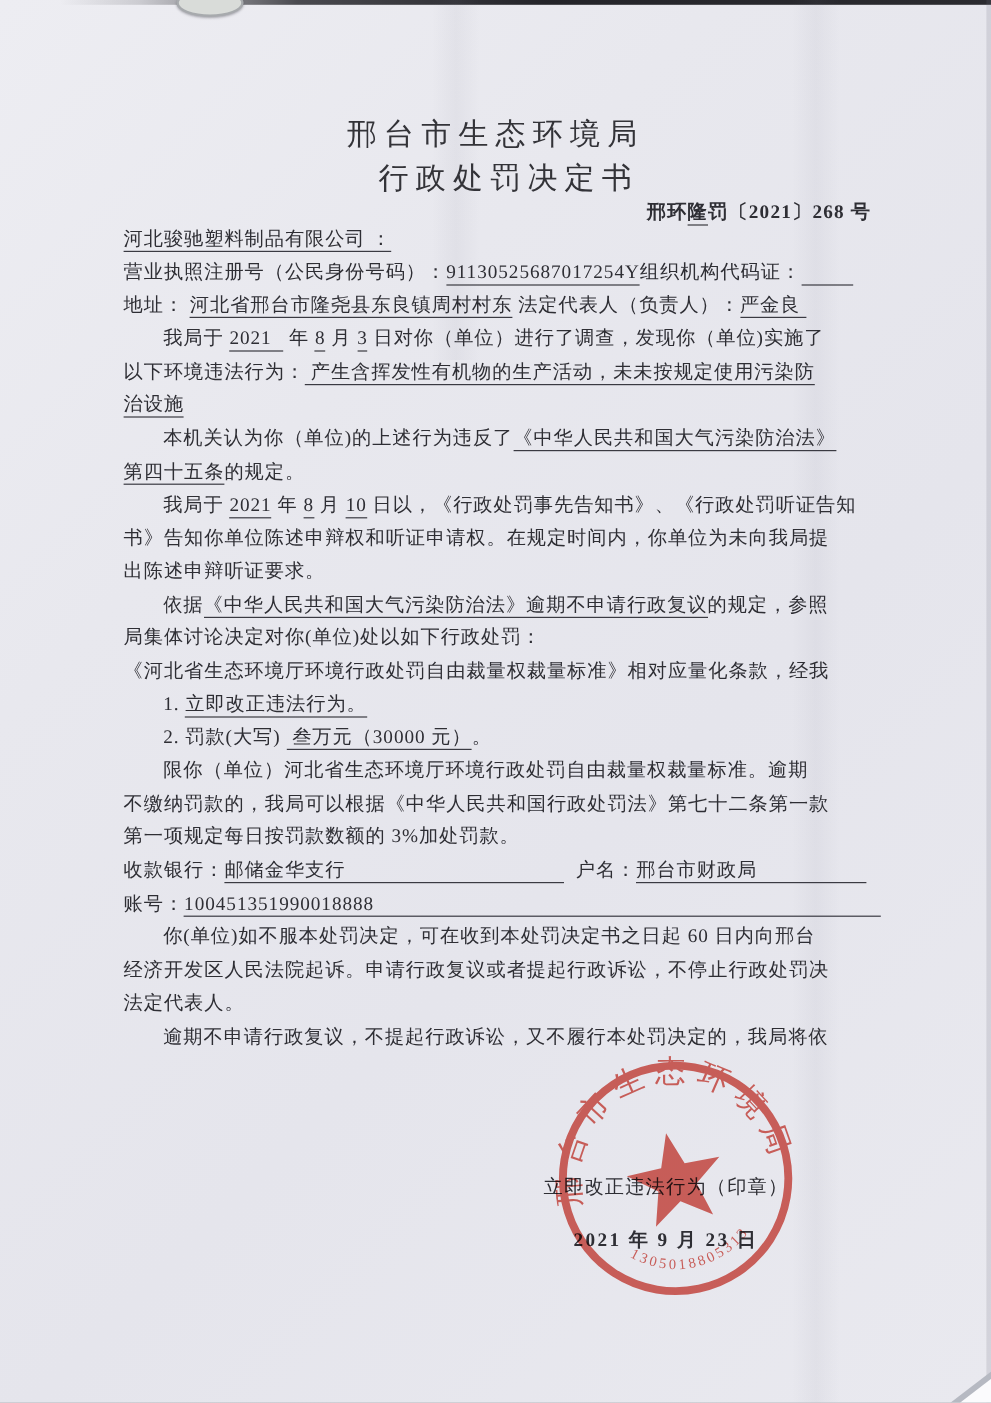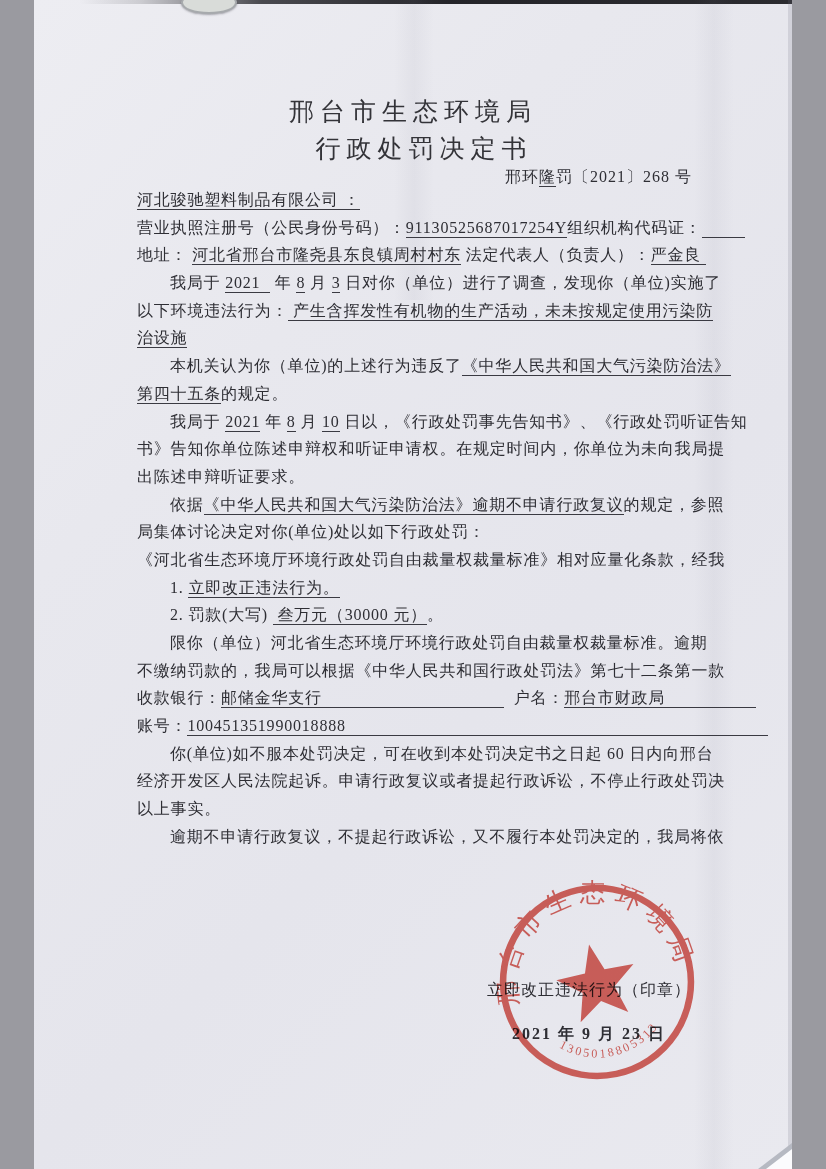--- a/index.html
+++ b/index.html
@@ -1,39 +1,39 @@
 <!DOCTYPE html>
 <html><head>
 <meta charset="utf-8">
 <style>
   html,body{margin:0;padding:0;}
   body{background:#9a9aa0;font-family:"Liberation Serif","DejaVu Serif",serif;}
   .page{
-    position:relative;width:758px;height:1169px;margin:0 auto;
+    position:relative;width:826px;height:1169px;margin:0 auto;
     background:linear-gradient(135deg,#ededf2 0%,#e8e8ee 30%,#e5e5ec 60%,#e9e9ef 100%);
     overflow:hidden;color:#2e2e34;
   }
   
   .top-edge{position:absolute;top:0;left:0;width:100%;height:4px;
     background:linear-gradient(to right,rgba(20,20,25,0) 6%,rgba(20,20,25,.15) 14%,rgba(20,20,25,.75) 30%,rgba(15,15,20,.9) 55%,rgba(10,10,14,.85) 100%);}
   .staple{position:absolute;left:147px;top:-9px;width:52px;height:19px;border-radius:50%;
     background:#d9dcd9;border:2px solid #a7aaad;box-shadow:0 1px 2px rgba(60,60,70,.4);}
   .crease{position:absolute;top:0;height:300px;width:40px;pointer-events:none;
     background:linear-gradient(to right,rgba(120,120,140,0),rgba(120,120,140,.07),rgba(120,120,140,0));}
   .right-shade{position:absolute;right:0;top:0;bottom:0;width:4px;background:rgba(110,110,130,.18);}
   .curl-shadow{position:absolute;right:0;bottom:0;width:0;height:0;
     border-bottom:26px solid #b6b9c2;border-left:34px solid transparent;}
   .curl{position:absolute;right:0;bottom:0;width:0;height:0;
     border-bottom:20px solid #fbfbfd;border-left:26px solid transparent;}
   
   .title{position:absolute;left:0;width:100%;text-align:center;
     font-size:25px;letter-spacing:6px;font-weight:500;color:#333338;}
   .title1{top:95px;}
   .title2{top:132px;margin-left:11px;}
-  .doc-number{position:absolute;top:167px;right:100px;font-size:16px;letter-spacing:1px;white-space:pre;}
+  .doc-number{position:absolute;top:167px;right:100px;font-size:16px;letter-spacing:1px;white-space:pre;font-weight:bold;}
   
   .body-text{position:absolute;left:103px;top:186px;width:628px;font-size:16px;
     letter-spacing:0.8px;}
   .line{height:27.7px;line-height:27.7px;white-space:pre;overflow:visible;}
   .line.indent{padding-left:33px;}
   .u{border-bottom:1px solid #3a3a42;padding-bottom:1px;}
   
   .footer{position:absolute;left:420px;top:976px;width:270px;text-align:center;font-size:16px;letter-spacing:1px;}
   .footer .issuer{height:27px;line-height:27px;}
   .footer .date{height:27px;line-height:27px;margin-top:17px;letter-spacing:2px;font-weight:bold;}
@@ -69,25 +69,26 @@
       <div class="line indent"><span>我局于 </span><span class="u">2021</span><span> 年 </span><span class="u">8</span><span> 月 </span><span class="u">10</span><span> 日以，《行政处罚事先告知书》、《行政处罚听证告知</span></div>
       <div class="line"><span>书》告知你单位陈述申辩权和听证申请权。在规定时间内，你单位为未向我局提</span></div>
       <div class="line"><span>出陈述申辩听证要求。</span></div>
       <div class="line indent"><span>依据</span><span class="u">《中华人民共和国大气污染防治法》逾期不申请行政复议</span><span>的规定，参照</span></div>
       <div class="line"><span>局集体讨论决定对你(单位)处以如下行政处罚：</span></div>
       <div class="line"><span>《河北省生态环境厅环境行政处罚自由裁量权裁量标准》相对应量化条款，经我</span></div>
       <div class="line indent"><span>1. </span><span class="u">立即改正违法行为。</span></div>
       <div class="line indent"><span>2. 罚款(大写) </span><span class="u"> 叁万元（30000 元）</span><span>。</span></div>
       <div class="line indent"><span>限你（单位）河北省生态环境厅环境行政处罚自由裁量权裁量标准。逾期</span></div>
       <div class="line"><span>不缴纳罚款的，我局可以根据《中华人民共和国行政处罚法》第七十二条第一款</span></div>
+      <div class="line"><span>第一项规定每日按罚款数额的 3%加处罚款。</span></div>
       <div class="line"><span>收款银行：</span><span class="u">邮储金华支行                                      </span><span>  户名：</span><span class="u">邢台市财政局                   </span></div>
       <div class="line"><span>账号：</span><span class="u">100451351990018888                                                                                        </span></div>
       <div class="line indent"><span>你(单位)如不服本处罚决定，可在收到本处罚决定书之日起 60 日内向邢台</span></div>
       <div class="line"><span>经济开发区人民法院起诉。申请行政复议或者提起行政诉讼，不停止行政处罚决</span></div>
-      <div class="line"><span>以上事实。</span></div>
+      <div class="line"><span>法定代表人。</span></div>
       <div class="line indent"><span>逾期不申请行政复议，不提起行政诉讼，又不履行本处罚决定的，我局将依</span></div>
     </div>
 
   <div class="footer">
     <div class="issuer">立即改正违法行为（印章）</div>
     <div class="date">2021 年 9 月 23 日</div>
   </div>
 
   <svg class="stamp" viewBox="0 0 200 200">
     <defs>

